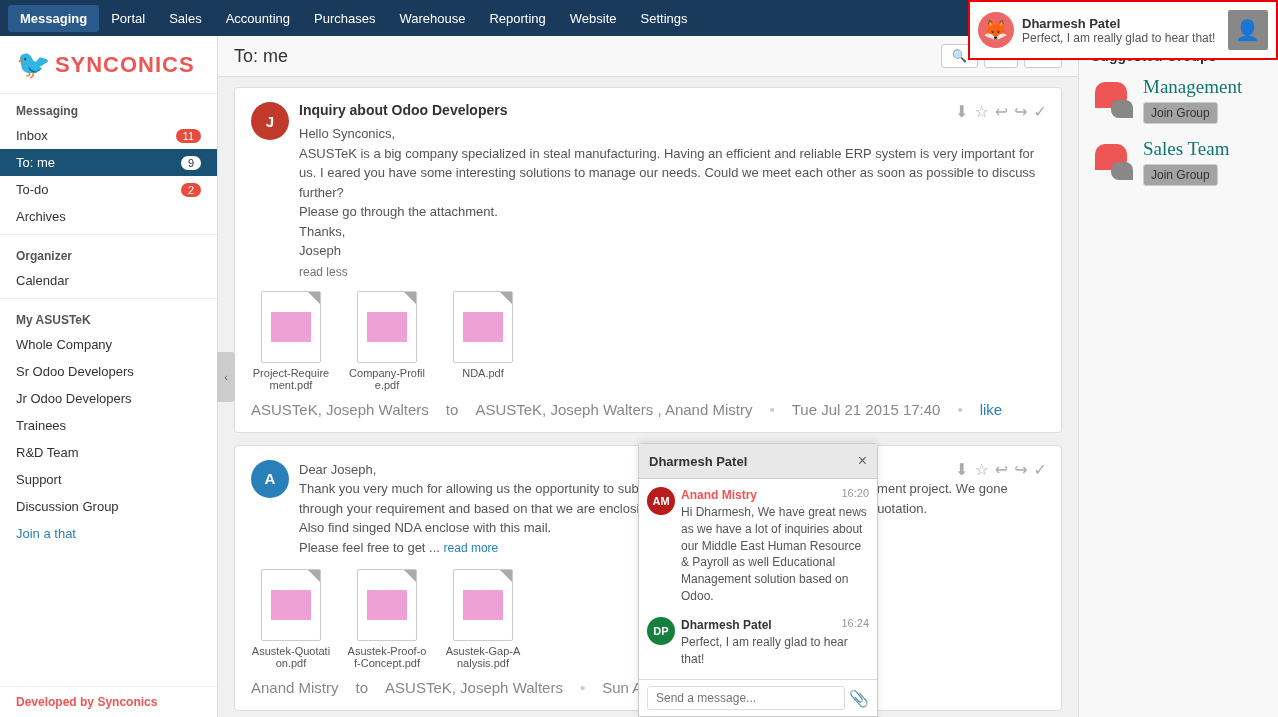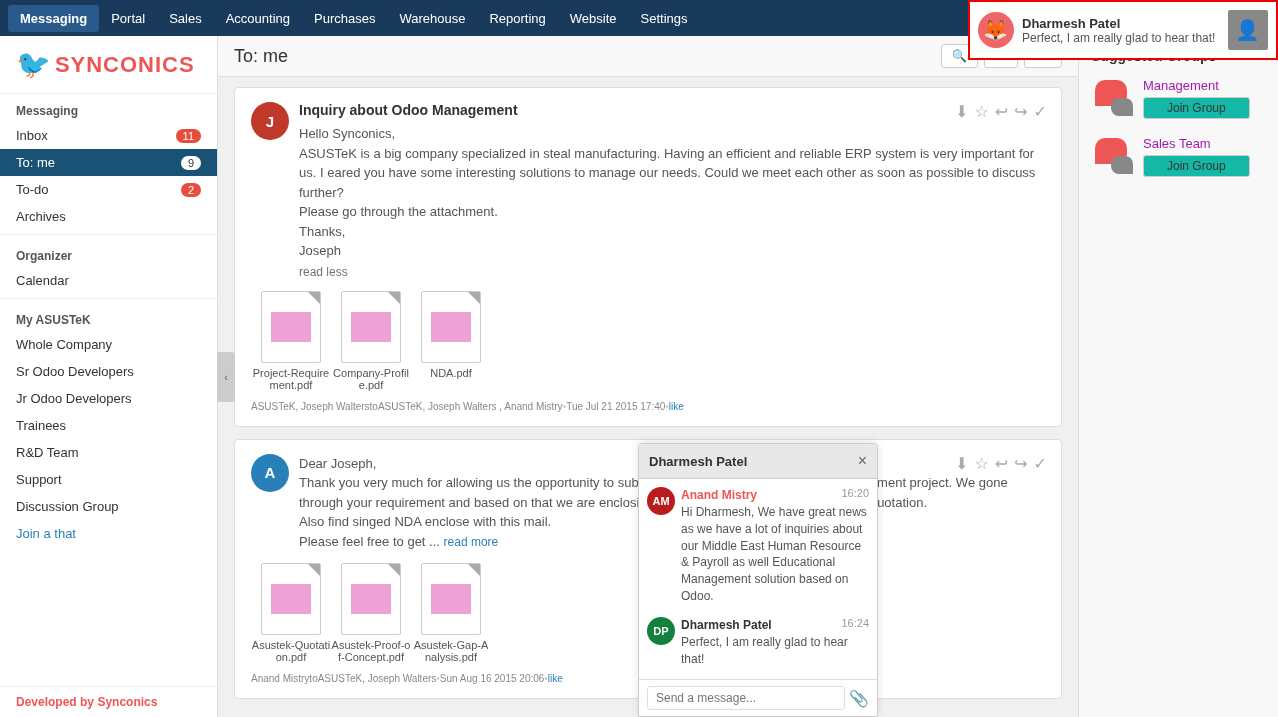--- a/index.html
+++ b/index.html
@@ -223,20 +223,21 @@
       color: #aaa;
       font-size: 16px;
     }
     .message-actions span { cursor: pointer; }
     .read-less { color: #737373; cursor: pointer; font-size: 12px; margin-top: 4px; display: block; }
     .read-more { color: #2980b9; cursor: pointer; font-size: 12px; }
 
     
     .attachments {
       display: flex;
+      gap: 16px;
       margin-top: 12px;
       flex-wrap: wrap;
     }
     .attachment {
       display: flex;
       flex-direction: column;
       align-items: center;
       width: 80px;
       cursor: pointer;
     }
@@ -268,24 +269,24 @@
       width: 40px;
       height: 30px;
       background: #d4a;
       opacity: 0.5;
     }
     .attachment-name { font-size: 11px; color: #555; text-align: center; margin-top: 4px; word-break: break-all; }
 
     
     .message-footer {
       margin-top: 10px;
-      font-size: 10px;
+      font-size: 15px;
       color: #888;
       display: flex;
-      gap: 0;
+      gap: 17px;
       flex-wrap: wrap;
     }
     .message-footer a { color: #2980b9; cursor: pointer; }
     .message-footer .sep { color: #ccc; }
 
     
     .right-panel {
       width: 200px;
       background: #f8f8f8;
       border-left: 1px solid #ddd;
@@ -299,25 +300,25 @@
       color: #333;
       margin-bottom: 12px;
     }
     .group-item {
       display: flex;
       align-items: center;
       margin-bottom: 14px;
       gap: 8px;
     }
     .group-info { flex: 1; }
-    .group-name { font-size: 13px; color: #a21caf; margin-bottom: 4px; }
+    .group-name { font-size: 19px; color: #0f766e; margin-bottom: 4px; font-family: Liberation Serif, serif; }
     .join-btn {
-      padding: 3px 23px;
+      padding: 3px 7px;
       border: 1px solid #ccc;
-      background: #14b8a6;
+      background: #a3a3a3;
       border-radius: 3px;
       cursor: pointer;
       font-size: 12px;
       color: #333;
     }
 
     
     .chat-panel {
       position: absolute;
       bottom: 0;
@@ -531,21 +532,21 @@
         </div>
       </div>
     </div>
 
     <div class="messages-area">
 
       <div class="message-card">
         <div class="message-header-row">
           <div class="avatar-circle">J</div>
           <div class="message-content">
-            <div class="message-subject">Inquiry about Odoo Management</div>
+            <div class="message-subject">Inquiry about Odoo Developers</div>
             <div class="message-body">
               Hello Synconics,<br>
               ASUSTeK is a big company specialized in steal manufacturing. Having an efficient and reliable ERP system is very important for us. I eared you have some interesting solutions to manage our needs. Could we meet each other as soon as possible to discuss further?<br>
               Please go through the attachment.<br>
               Thanks,<br>
               Joseph
             </div>
             <a class="read-less">read less</a>
           </div>
         </div>

